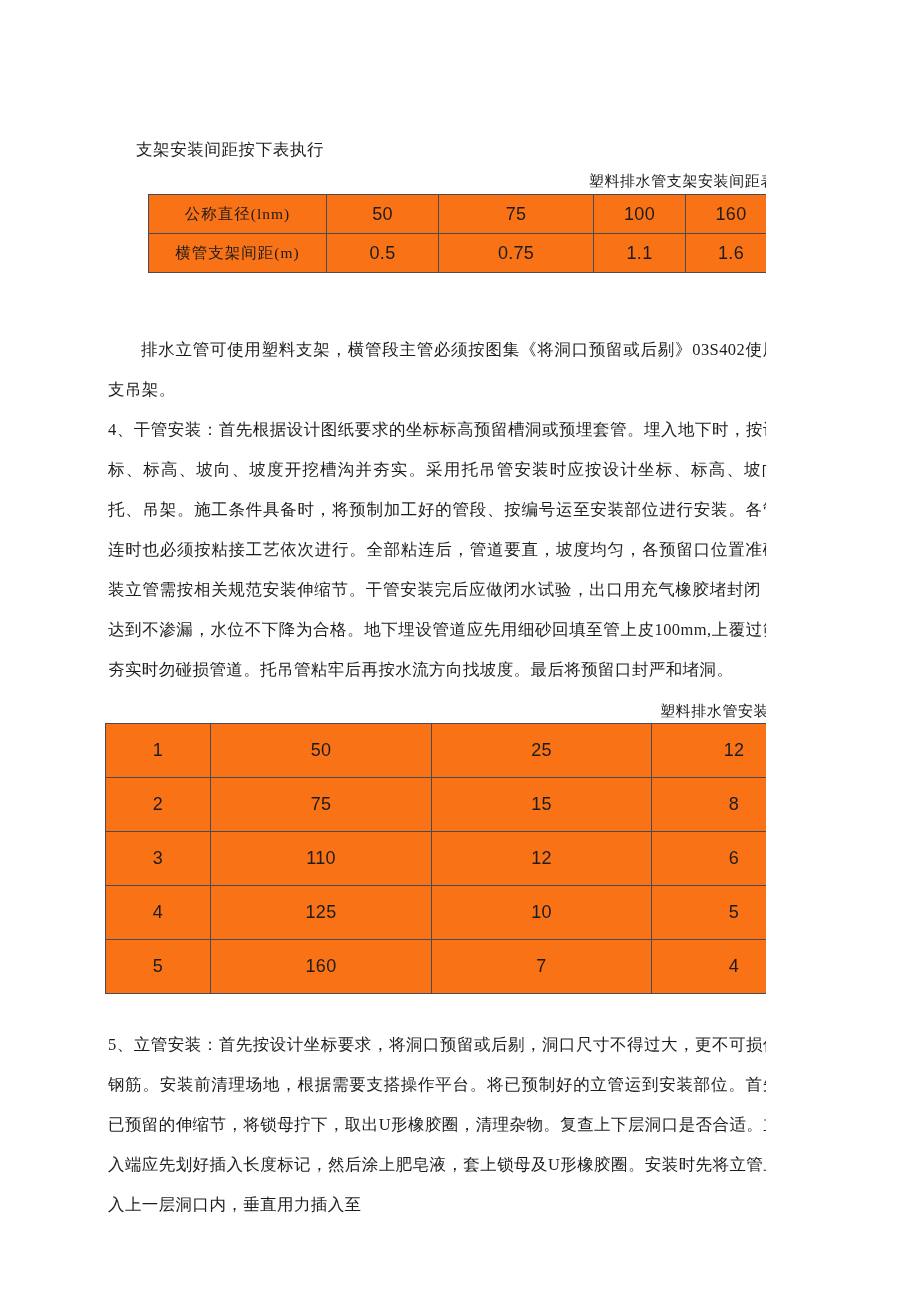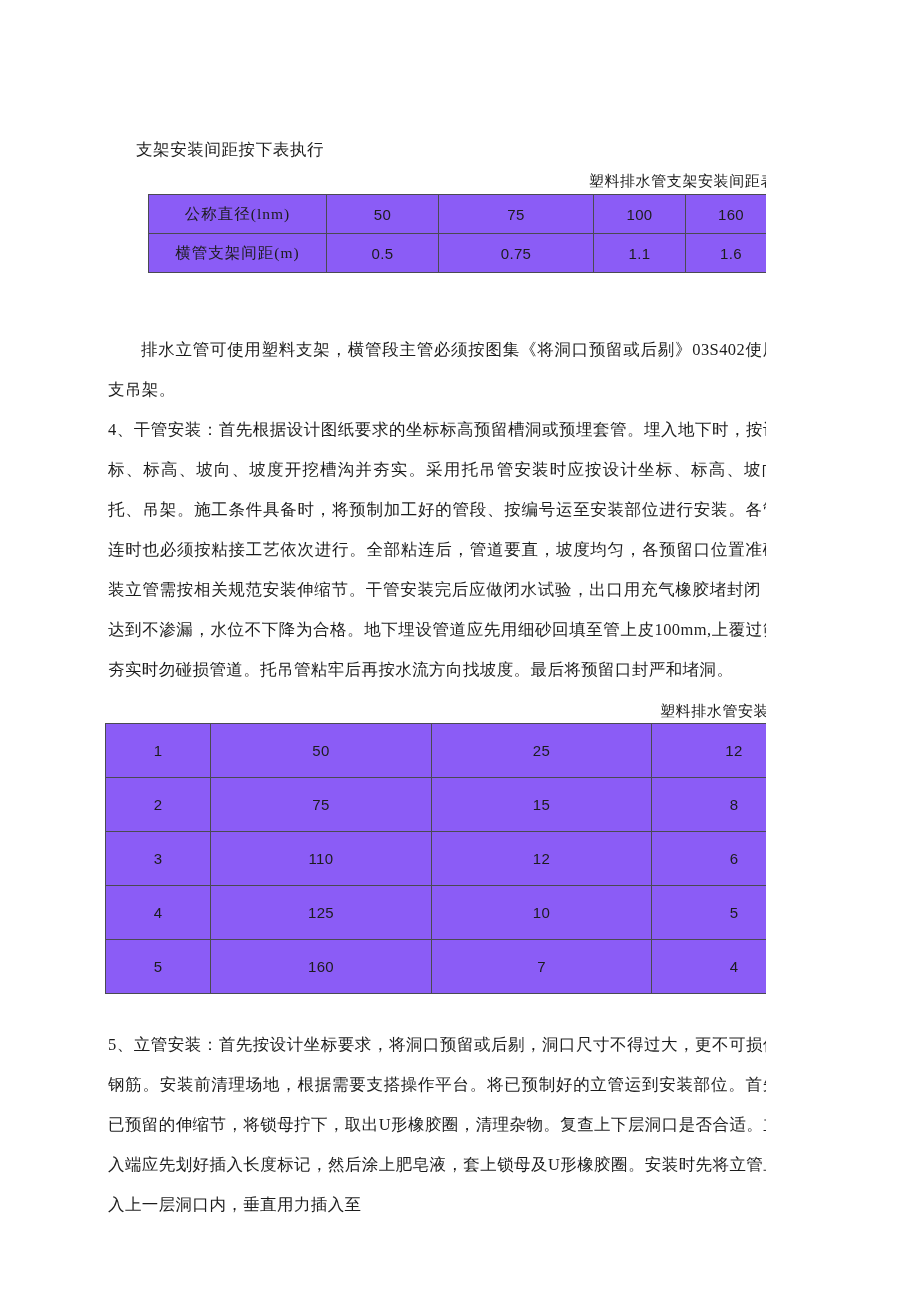--- a/index.html
+++ b/index.html
@@ -50,38 +50,38 @@
     position: absolute;
     text-align: right;
     font-size: 15px;
     letter-spacing: 0.6px;
     color: #1c1c1c;
   }
   table.doc-table {
     position: absolute;
     border-collapse: collapse;
     table-layout: fixed;
-    background: #8b5cf6;
+    background: #f97316;
   }
   table.doc-table td {
     border: 1px solid #4a4a52;
     text-align: center;
     vertical-align: middle;
     color: #1c1c1c;
     padding: 0 2px;
     font-size: 15.5px;
     letter-spacing: 0.5px;
   }
   table.doc-table td.label {
     font-size: 15.5px;
     letter-spacing: 1px;
   }
   table.doc-table td.num {
     font-family: "Liberation Sans", "DejaVu Sans", sans-serif;
-    font-size: 15px;
+    font-size: 18px;
     letter-spacing: 0.3px;
     margin-left: 10px;
   }
   table.doc-table td.hdr {
     font-size: 15.5px;
     letter-spacing: 0.8px;
   }
 
   
   #table-support-spacing {

